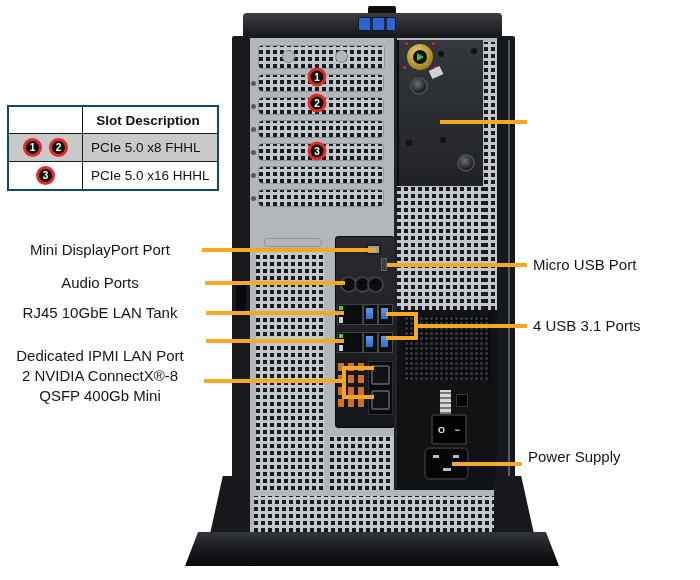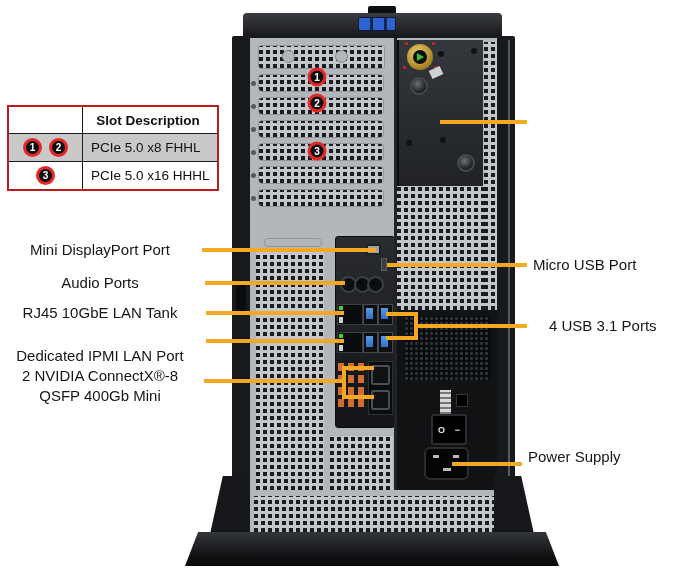--- a/index.html
+++ b/index.html
@@ -17,21 +17,21 @@
   .line{position:absolute;height:4px;background:var(--callout-line);}
   .vline{position:absolute;width:4px;background:var(--callout-line);}
   .lbl{position:absolute;font-size:15px;line-height:19.5px;color:#161616;white-space:nowrap;}
   .r-align{text-align:center;}
   .badge{width:19px;height:19px;border-radius:50%;background:#0d0d0d;
     border:3px solid var(--badge-ring);color:#fff;font-weight:bold;font-size:10px;
     display:flex;align-items:center;justify-content:center;box-sizing:border-box;}
   .tbadge{position:absolute;transform:translate(-50%,-50%);}
   
   #slot-table{position:absolute;left:7px;top:105px;width:208px;
-    border:2px solid #b91c1c;background:#fff;font-size:13.5px;}
+    border:2px solid #0c4a6e;background:#fff;font-size:13.5px;}
   .trow{display:flex;align-items:stretch;}
   .tcell{box-sizing:border-box;display:flex;align-items:center;}
   .c1{width:74px;justify-content:center;gap:7px;border-right:1.5px solid #1a1a1a;}
   .c2{width:130px;padding-left:8px;}
   .thead .tcell{height:26px;font-weight:bold;justify-content:center;padding-left:0;}
   .tdata .tcell{height:27px;}
   .hl{background:var(--table-row-highlight);}
   .tdata{border-top:1.5px solid #1a1a1a;}
   .slotstrip{position:absolute;left:258px;width:126px;height:18px;border:1px solid #8f959a;border-radius:4px;}
   .jack{position:absolute;width:13px;height:13px;border-radius:50%;background:#0c0d0e;border:2px solid #3c4044;}
@@ -196,18 +196,18 @@
 
   <div class="lbl r-align" style="left:0;width:200px;top:240px;">Mini DisplayPort Port</div>
   <div class="lbl r-align" style="left:0;width:200px;top:273px;">Audio Ports</div>
   <div class="lbl r-align" style="left:0;width:200px;top:303px;">RJ45 10GbE LAN Tank</div>
   <div class="lbl r-align" style="left:0;width:200px;top:314px;margin-top:32px;">Dedicated IPMI LAN Port</div>
   <div class="lbl r-align" style="left:0;width:200px;top:366px;">
     <span style="display:block;">2 NVIDIA ConnectX®-8</span>
     <span style="display:block;">QSFP 400Gb Mini</span>
   </div>
   <div class="lbl" style="left:533px;top:255px;">Micro USB Port</div>
-  <div class="lbl" style="left:549px;top:316px;">4 USB 3.1 Ports</div>
+  <div class="lbl" style="left:533px;top:316px;">4 USB 3.1 Ports</div>
   <div class="lbl" style="left:528px;top:447px;">
     <span style="display:block;">Power Supply</span>
   </div>
 
 </div>
 
 </body></html>

